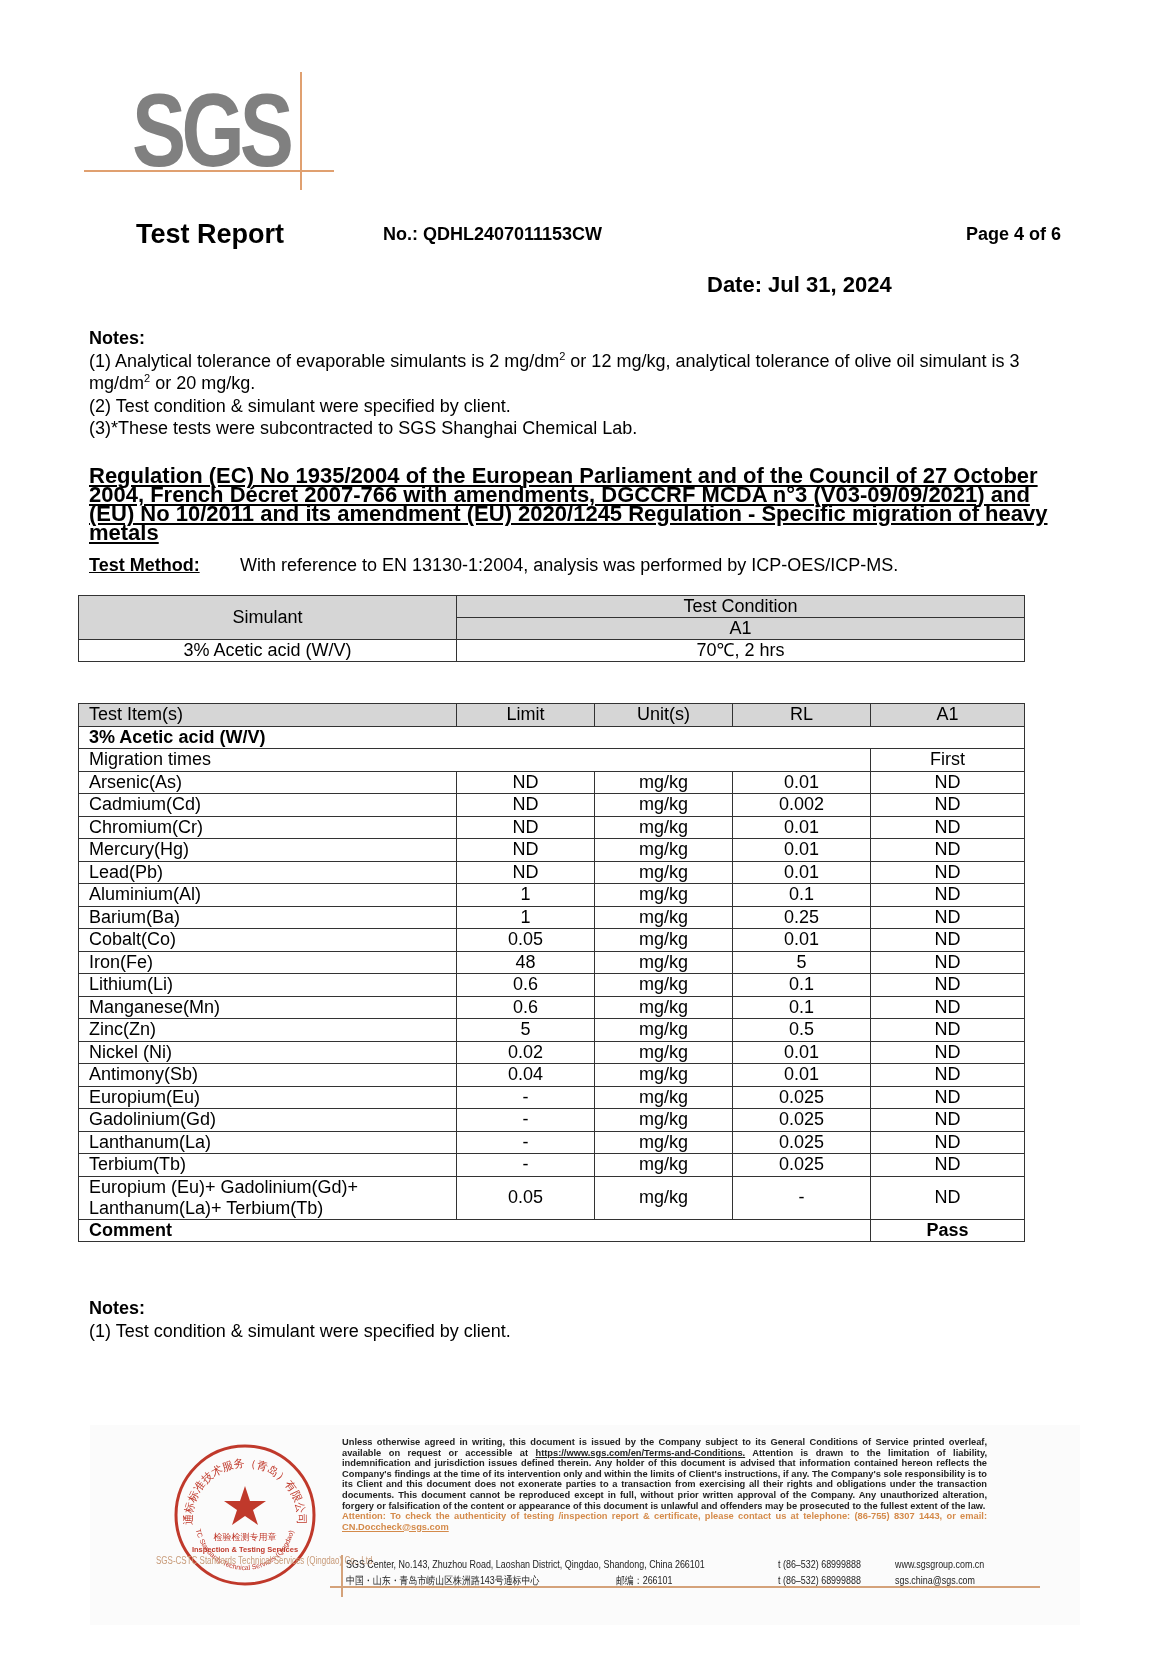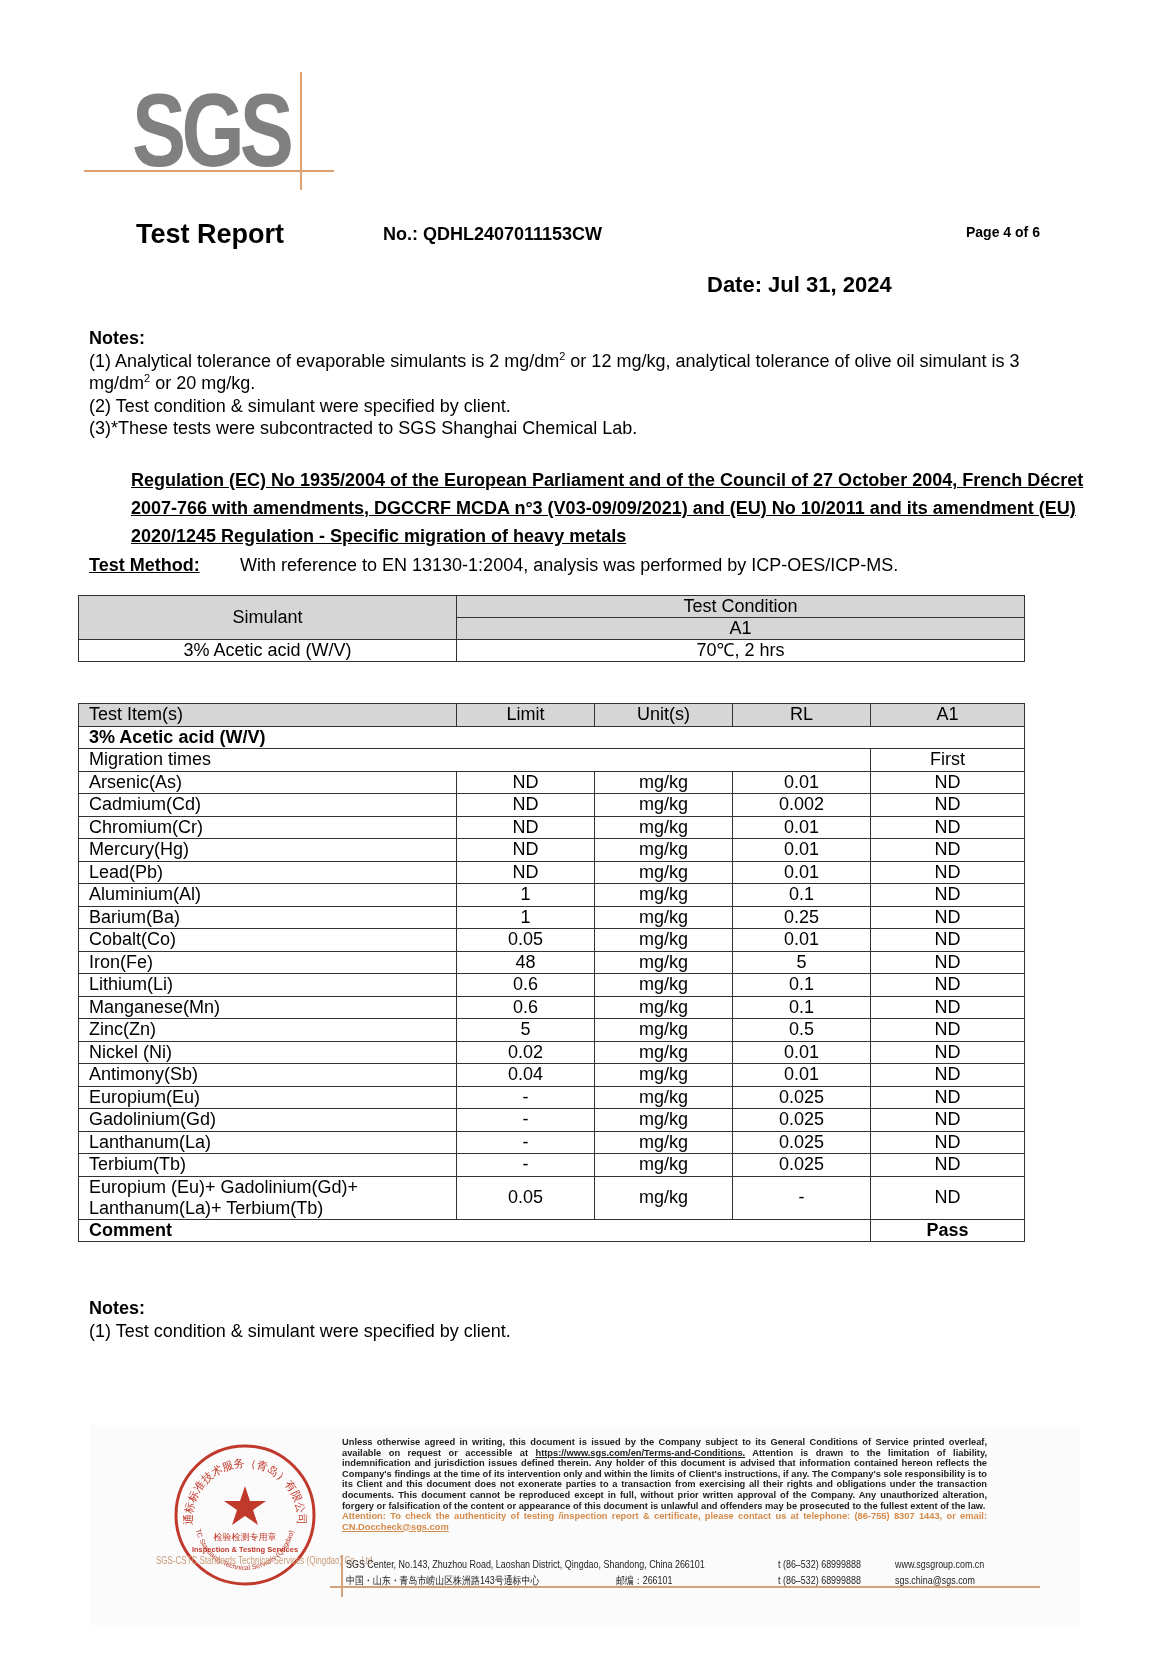--- a/index.html
+++ b/index.html
@@ -11,28 +11,28 @@
   .logo-text { position:absolute; left:48px; top:6px; font-size:104px; font-weight:bold;
                color:#808080; letter-spacing:-6px; transform:scaleX(0.78); transform-origin:left top;
                line-height:1; font-family:"Liberation Sans", sans-serif; }
   .logo-hline { position:absolute; left:0; top:98px; width:250px; height:2px; background:#e0a070; }
   .logo-vline { position:absolute; left:216px; top:0; width:2px; height:118px; background:#e0a070; }
 
   .hdr { top:218px; font-weight:bold; }
   .hdr-title { left:136px; font-size:27px; top:219px; }
   .hdr-no { left:383px; font-size:18px; top:224px; }
   .hdr-date { left:707px; font-size:22px; top:224px;margin-top:48px; }
-  .hdr-page { left:966px; font-size:14px; top:224px; }
+  .hdr-page { left:966px; font-size:18px; top:224px; }
 
   .notes { left:89px; top:327px; width:980px; font-size:18px; line-height:22.5px; }
   .notes .h { font-weight:bold; }
   sup { font-size:11px; line-height:0; vertical-align:super; }
 
-  .reg { left:89px; top:466px; width:990px; font-size:18px; line-height:28px; font-weight:bold;
-         text-decoration:underline;margin-left:42px; }
+  .reg { left:89px; top:466px; width:990px; font-size:22px; line-height:19px; font-weight:bold;
+         text-decoration:underline; }
 
   .method { left:89px; top:555px; font-size:18px; }
   .method .lbl { font-weight:bold; display:inline-block; width:151px;text-decoration:underline; }
 
   table { border-collapse:collapse; font-size:18px; }
   td { border:1.5px solid #333; padding:0 10px; height:21.5px; line-height:21px; }
   .gray { background:#d6d6d6; }
   .c { text-align:center; }
   .b { font-weight:bold; }
 

